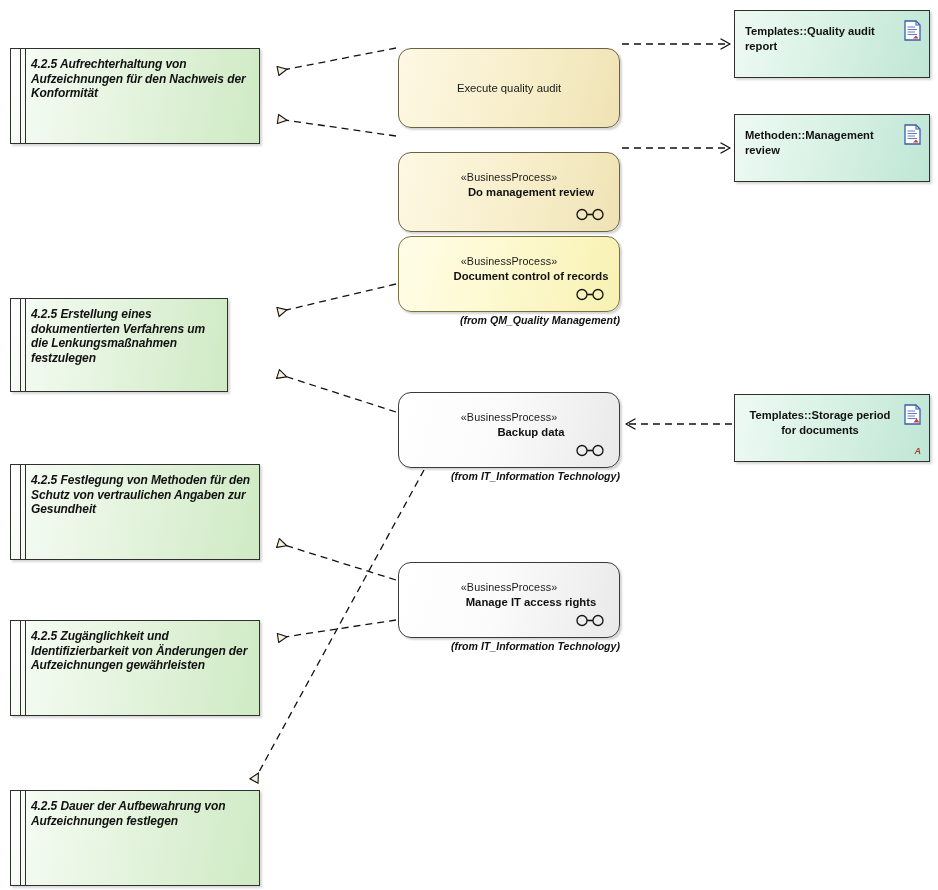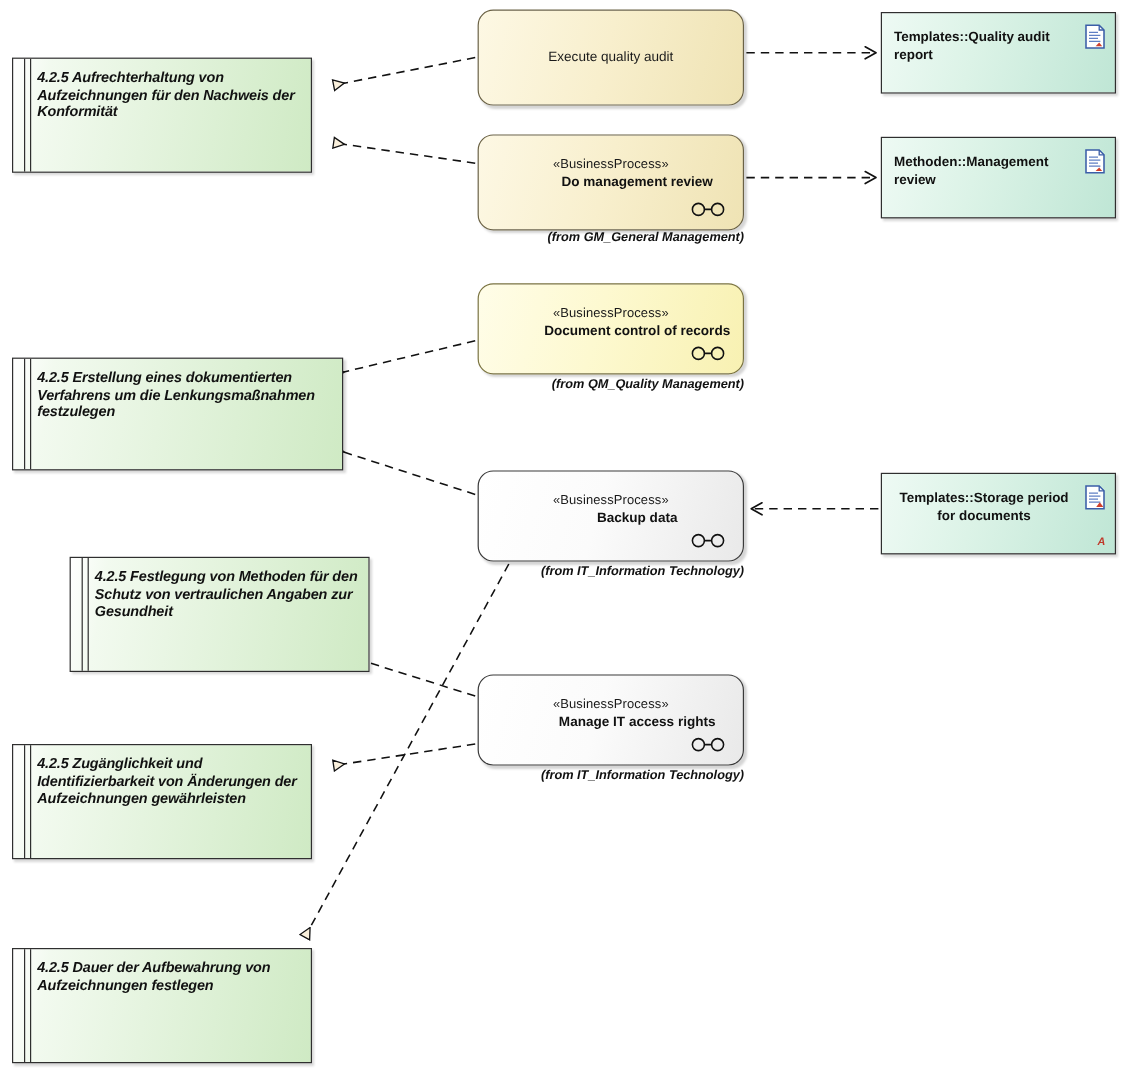--- a/index.html
+++ b/index.html
@@ -69,20 +69,21 @@
   
   .process {
     border: 1.4px solid #3a3a3a;
     border-radius: 13px;
     box-shadow: 2px 2px 2px rgba(0,0,0,0.17);
     text-align: center;
   }
   .process.tan {
     background: linear-gradient(105deg, #fdf8e4 0%, #f8efcd 48%, #efe3b4 100%);
     border-color: #6b6245;
+    margin-top: 40px;
   }
   .process.yellow {
     background: linear-gradient(105deg, #fffde8 0%, #fdf9d0 45%, #f8f1b2 100%);
     border-color: #7a7340;
   }
   .process.grey {
     background: linear-gradient(105deg, #ffffff 0%, #fbfbfb 45%, #e9e9e9 100%);
     border-color: #3a3a3a;
   }
   .process .stereotype {
@@ -200,26 +201,26 @@
 
       <path d="M 396 620 L 278 638" marker-end="url(#mk-hollow)"></path>
     </g>
   </svg>
 
   <div class="node requirement" style="left:10px; top:48px; width:250px; height:96px;">
     <div class="spine"></div>
     <div class="req-text">4.2.5 Aufrechterhaltung von Aufzeichnungen für den Nachweis der Konformität</div>
   </div>
 
-  <div class="node requirement" style="left:10px; top:298px; width:276px; height:94px;">
+  <div class="node requirement" style="left:10px; top:298px; width:218px; height:94px;">
     <div class="spine"></div>
     <div class="req-text">4.2.5 Erstellung eines dokumentierten Verfahrens um die Lenkungsmaßnahmen festzulegen</div>
   </div>
 
-  <div class="node requirement" style="left:10px; top:464px; width:250px; height:96px;margin-left:48px;">
+  <div class="node requirement" style="left:10px; top:464px; width:250px; height:96px;">
     <div class="spine"></div>
     <div class="req-text">4.2.5 Festlegung von Methoden für den Schutz von vertraulichen Angaben zur Gesundheit</div>
   </div>
 
   <div class="node requirement" style="left:10px; top:620px; width:250px; height:96px;">
     <div class="spine"></div>
     <div class="req-text">4.2.5 Zugänglichkeit und Identifizierbarkeit von Änderungen der Aufzeichnungen gewährleisten</div>
   </div>
 
   <div class="node requirement" style="left:10px; top:790px; width:250px; height:96px;">

